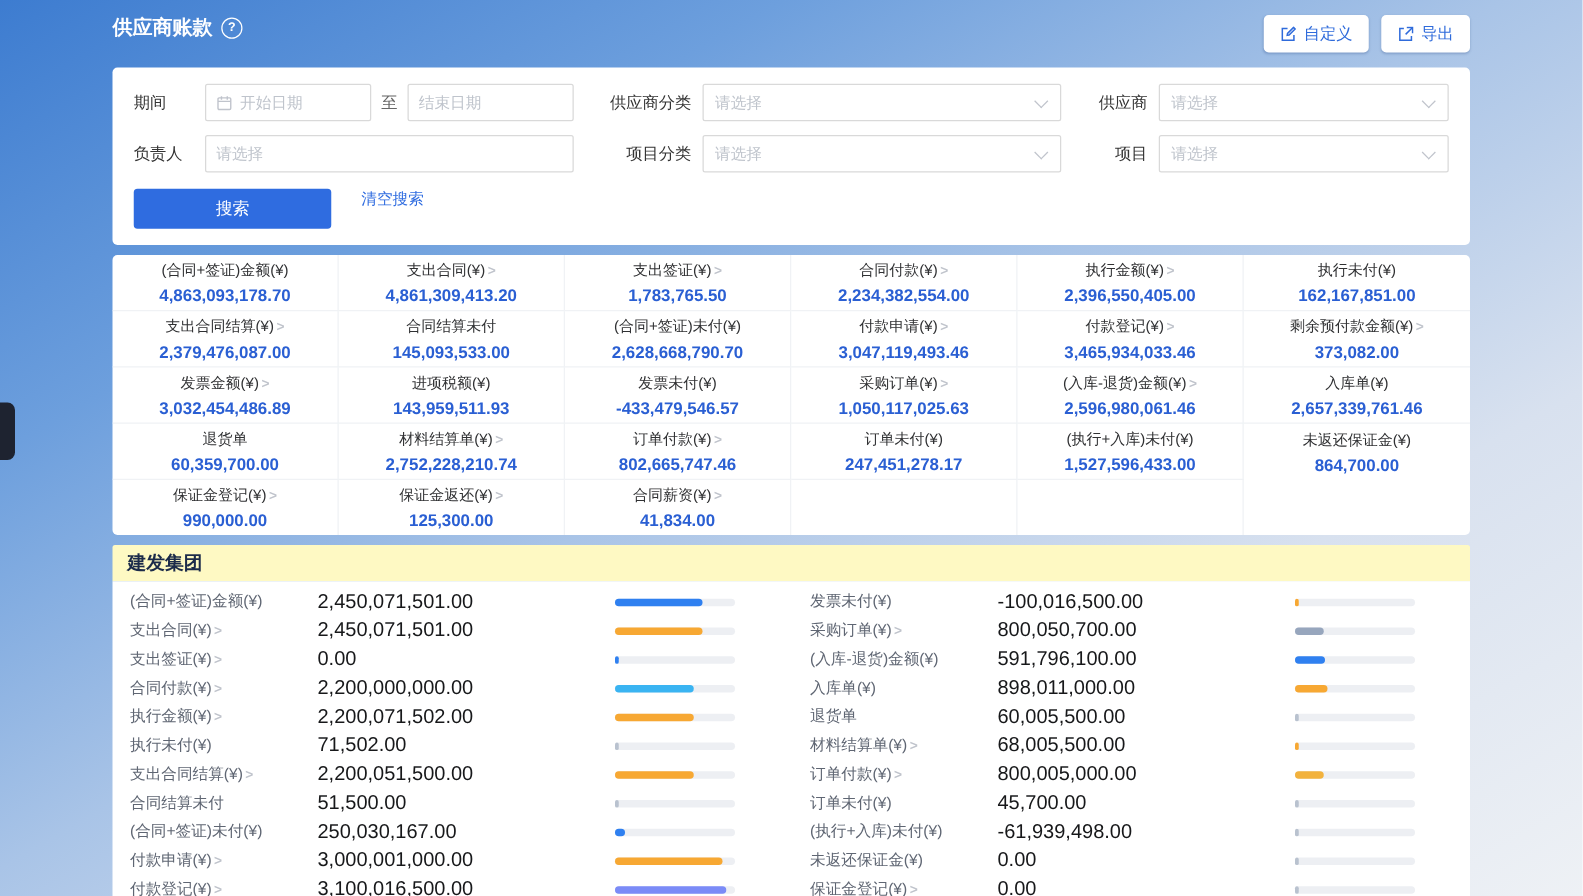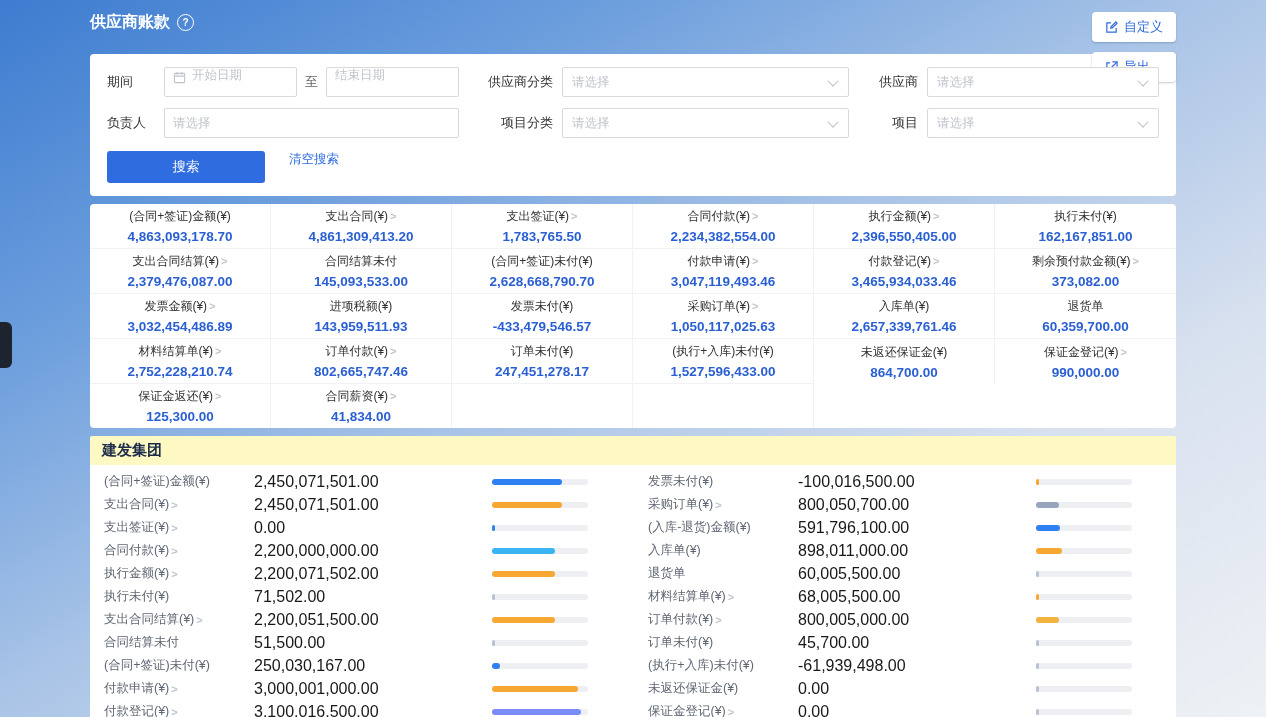--- a/index.html
+++ b/index.html
@@ -7,39 +7,39 @@
   body{background:linear-gradient(150deg,#3d7cd0 0%,#6d9fdd 25%,#a9c4e7 48%,#d8e1ef 72%,#eef1f5 100%);position:relative;}
 
   .wrap{position:absolute;left:90px;top:12px;width:1086px;}
 
   
   .topbar{display:flex;justify-content:space-between;align-items:flex-start;height:34px;}
   .title-box{display:flex;align-items:center;gap:7px;}
   .page-title{color:#fff;font-size:16px;font-weight:bold;}
   .help{width:15px;height:15px;border:1.5px solid #fff;border-radius:50%;display:inline-flex;
     align-items:center;justify-content:center;font-size:10px;color:#fff;font-weight:bold;cursor:pointer;}
-  .actions{display:flex;gap:10px;flex-direction:column;}
+  .actions{display:flex;gap:10px;}
   .btn-white{background:#fff;border:none;border-radius:4px;height:30px;padding:0 13px;display:inline-flex;
     align-items:center;gap:6px;color:#2f6bdb;font-size:13px;cursor:pointer;box-shadow:0 1px 2px rgba(20,50,110,.25);}
 
   .card{background:#fff;border-radius:4px;}
 
   
   .filter-card{margin-top:8px;padding:13px 17px 13px;}
   .f-grid{display:grid;grid-template-columns:352px 366px 1fr;column-gap:24px;row-gap:11px;}
   .field{display:flex;align-items:center;gap:9px;min-width:0;}
   .f-label{font-size:13px;color:#333;white-space:nowrap;flex-shrink:0;}
   .f-label.w48{width:48px;}
   .f-label.w70{width:70px;text-align:right;}
   .f-label.w45{width:45px;text-align:right;}
   .inp{height:30px;border:1px solid #d9d9d9;border-radius:2px;padding:0 8px;font-size:12.5px;color:#333;
     flex:1;min-width:0;box-sizing:border-box;background:#fff;outline:none;}
   .inp::placeholder{color:#bfc4cc;}
   .date-group{display:flex;align-items:center;gap:8px;flex:1;min-width:0;}
-  .date-inp{height:30px;border:1px solid #d9d9d9;border-radius:2px;display:flex;align-items:flex-end;gap:6px;
+  .date-inp{height:30px;border:1px solid #d9d9d9;border-radius:2px;display:flex;align-items:center;gap:6px;
     padding:12px 8px;flex:1;min-width:0;box-sizing:border-box;color:#bfc4cc;font-size:12.5px;cursor:pointer;background:#fff;}
   .sep{color:#666;font-size:13px;flex-shrink:0;}
   .fake-select{position:relative;height:30px;border:1px solid #d9d9d9;border-radius:2px;display:flex;align-items:center;
     padding:0 26px 0 9px;flex:1;min-width:0;box-sizing:border-box;color:#bfc4cc;font-size:12.5px;cursor:pointer;background:#fff;}
   .sel-caret{position:absolute;right:11px;top:9px;width:7px;height:7px;
     border-right:1.4px solid #c0c4cc;border-bottom:1.4px solid #c0c4cc;transform:rotate(45deg);}
   .btn-row{margin-top:13px;display:flex;align-items:flex-start;gap:24px;}
   .search-btn{width:158px;height:32px;background:#2f6ce0;color:#fff;border:none;border-radius:3px;font-size:13.5px;cursor:pointer;}
   .clear-link{color:#2f6ce0;font-size:12.5px;cursor:pointer;}
 
@@ -219,20 +219,24 @@
   </div>
       <div class="cell">
     <div class="s-label"><span>发票未付(¥)</span></div>
     <div class="s-val">-433,479,546.57</div>
   </div>
       <div class="cell">
     <div class="s-label"><span>采购订单(¥)</span><span class="chev">&gt;</span></div>
     <div class="s-val">1,050,117,025.63</div>
   </div>
       <div class="cell">
+    <div class="s-label"><span>(入库-退货)金额(¥)</span><span class="chev">&gt;</span></div>
+    <div class="s-val">2,596,980,061.46</div>
+  </div>
+      <div class="cell">
     <div class="s-label"><span>入库单(¥)</span></div>
     <div class="s-val">2,657,339,761.46</div>
   </div>
       <div class="cell">
     <div class="s-label"><span>退货单</span></div>
     <div class="s-val">60,359,700.00</div>
   </div>
       <div class="cell">
     <div class="s-label"><span>材料结算单(¥)</span><span class="chev">&gt;</span></div>
     <div class="s-val">2,752,228,210.74</div>

